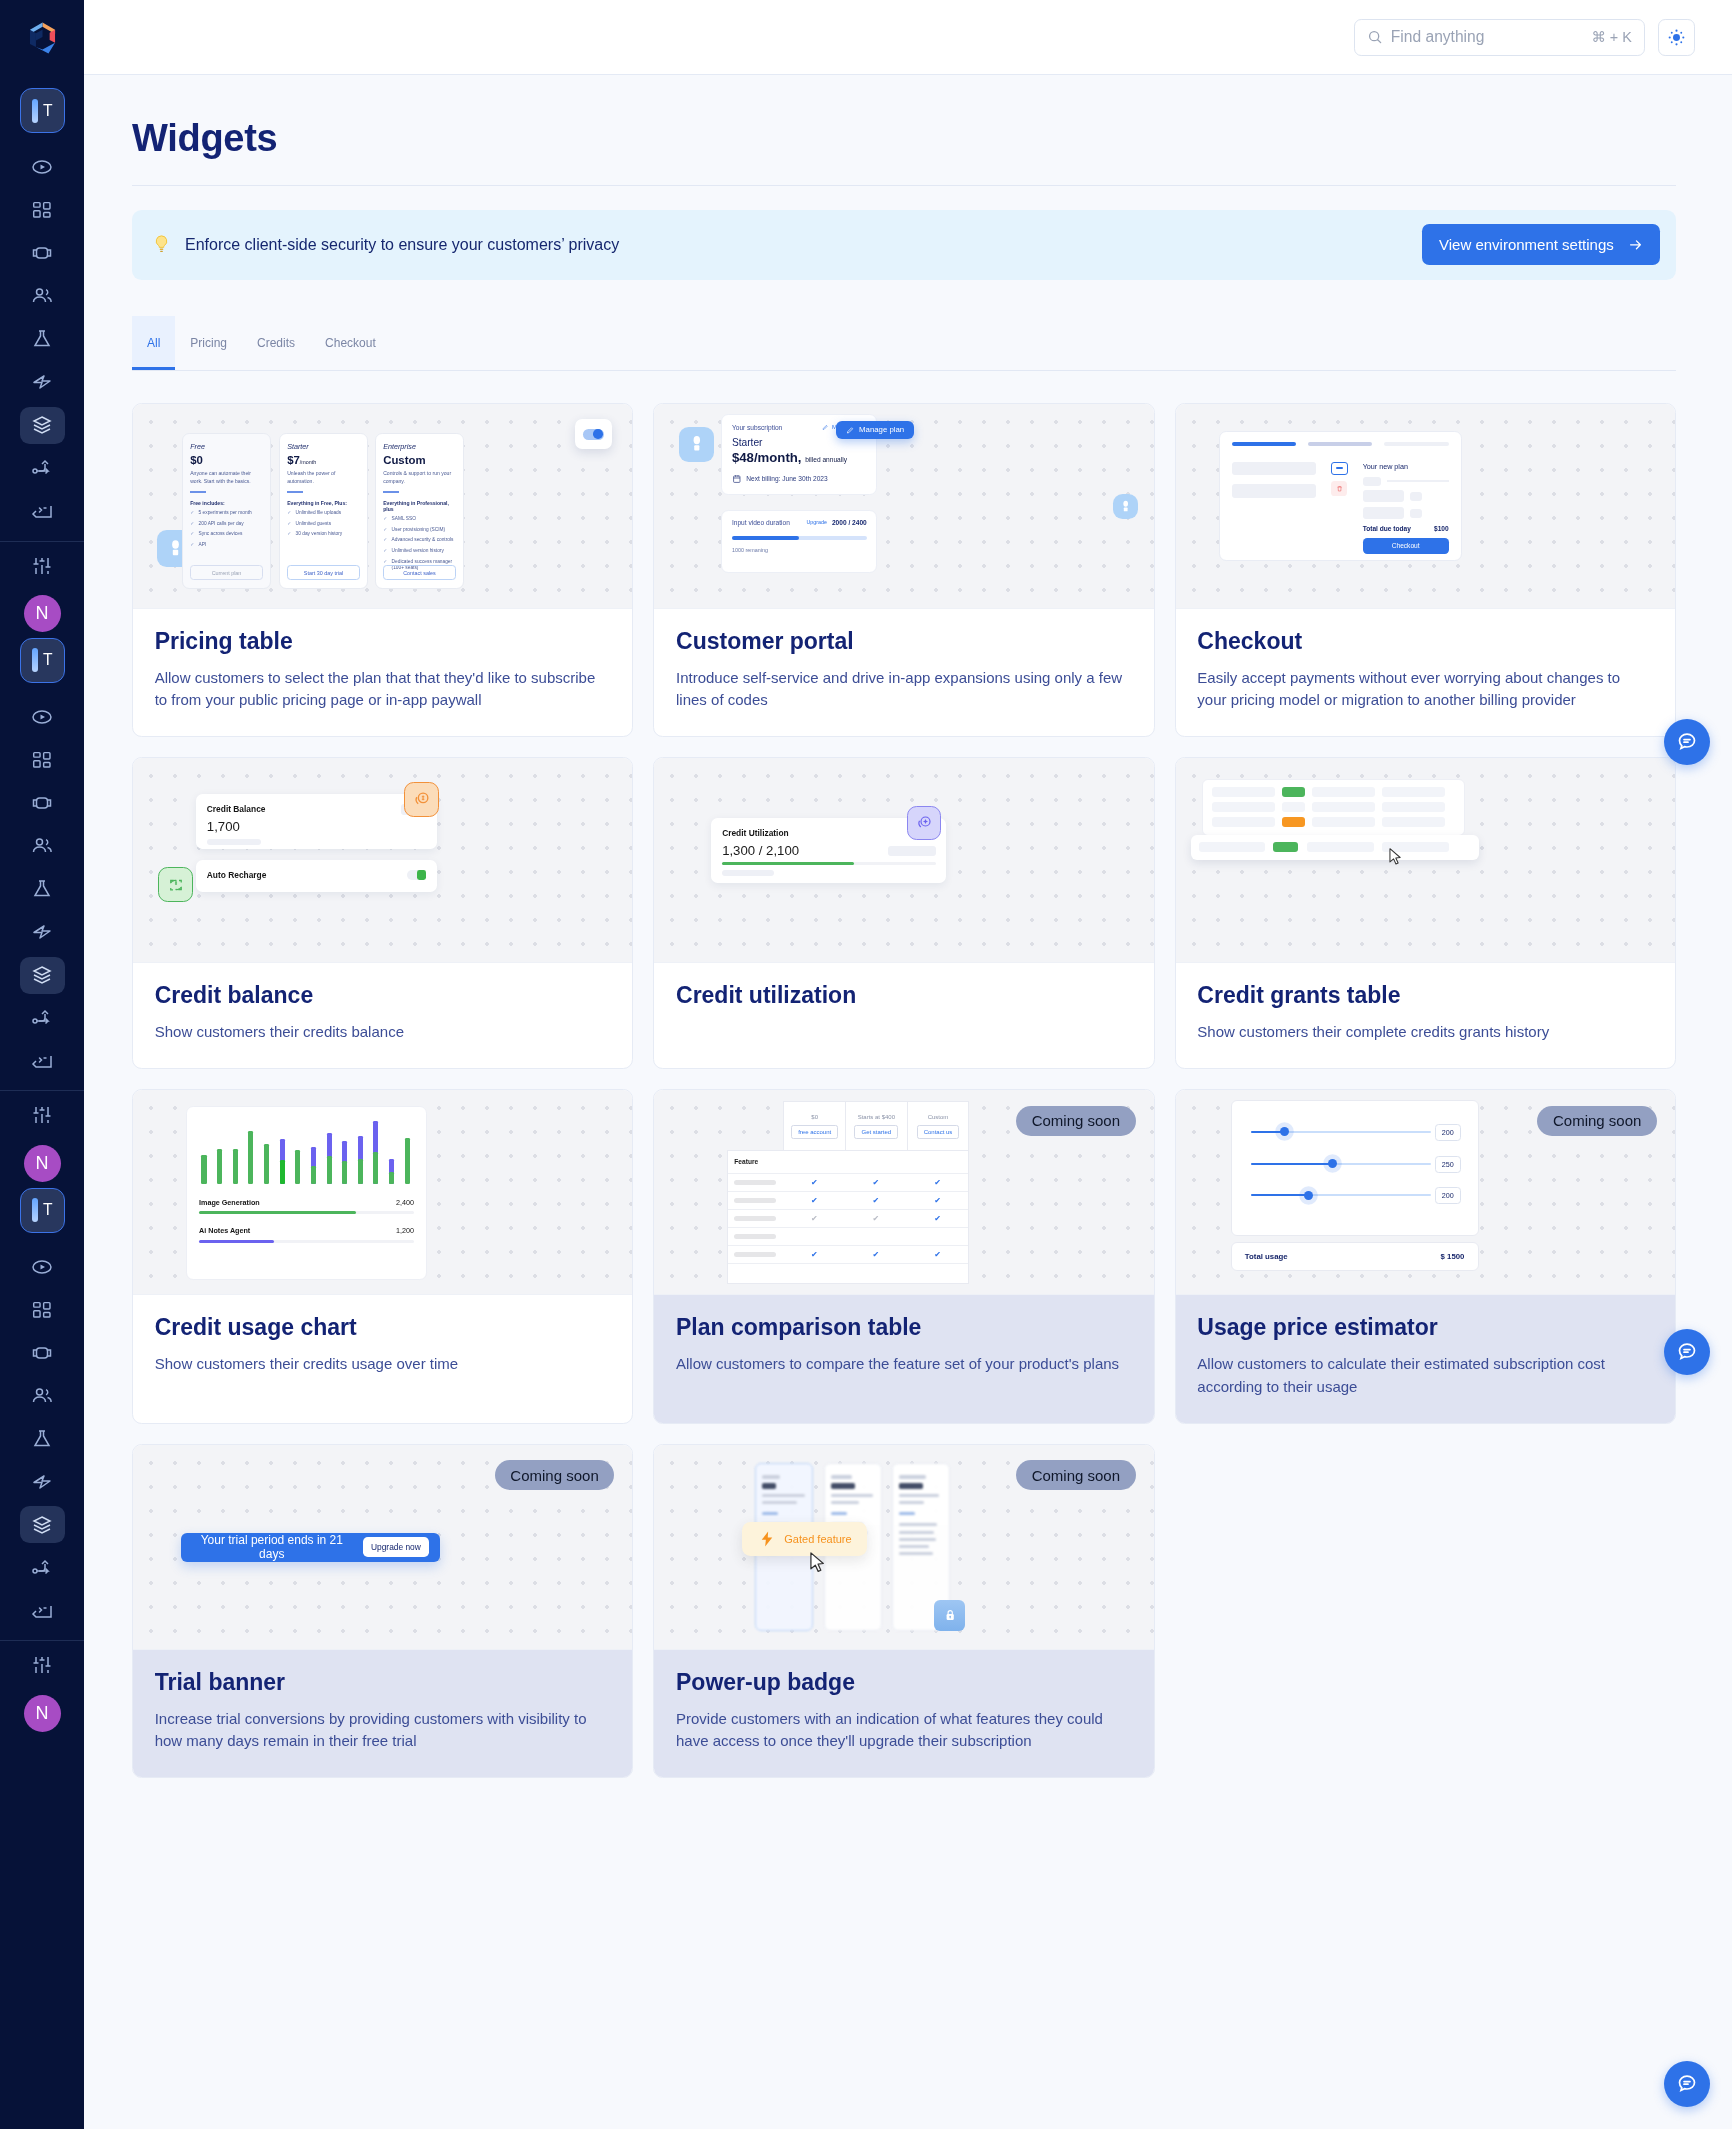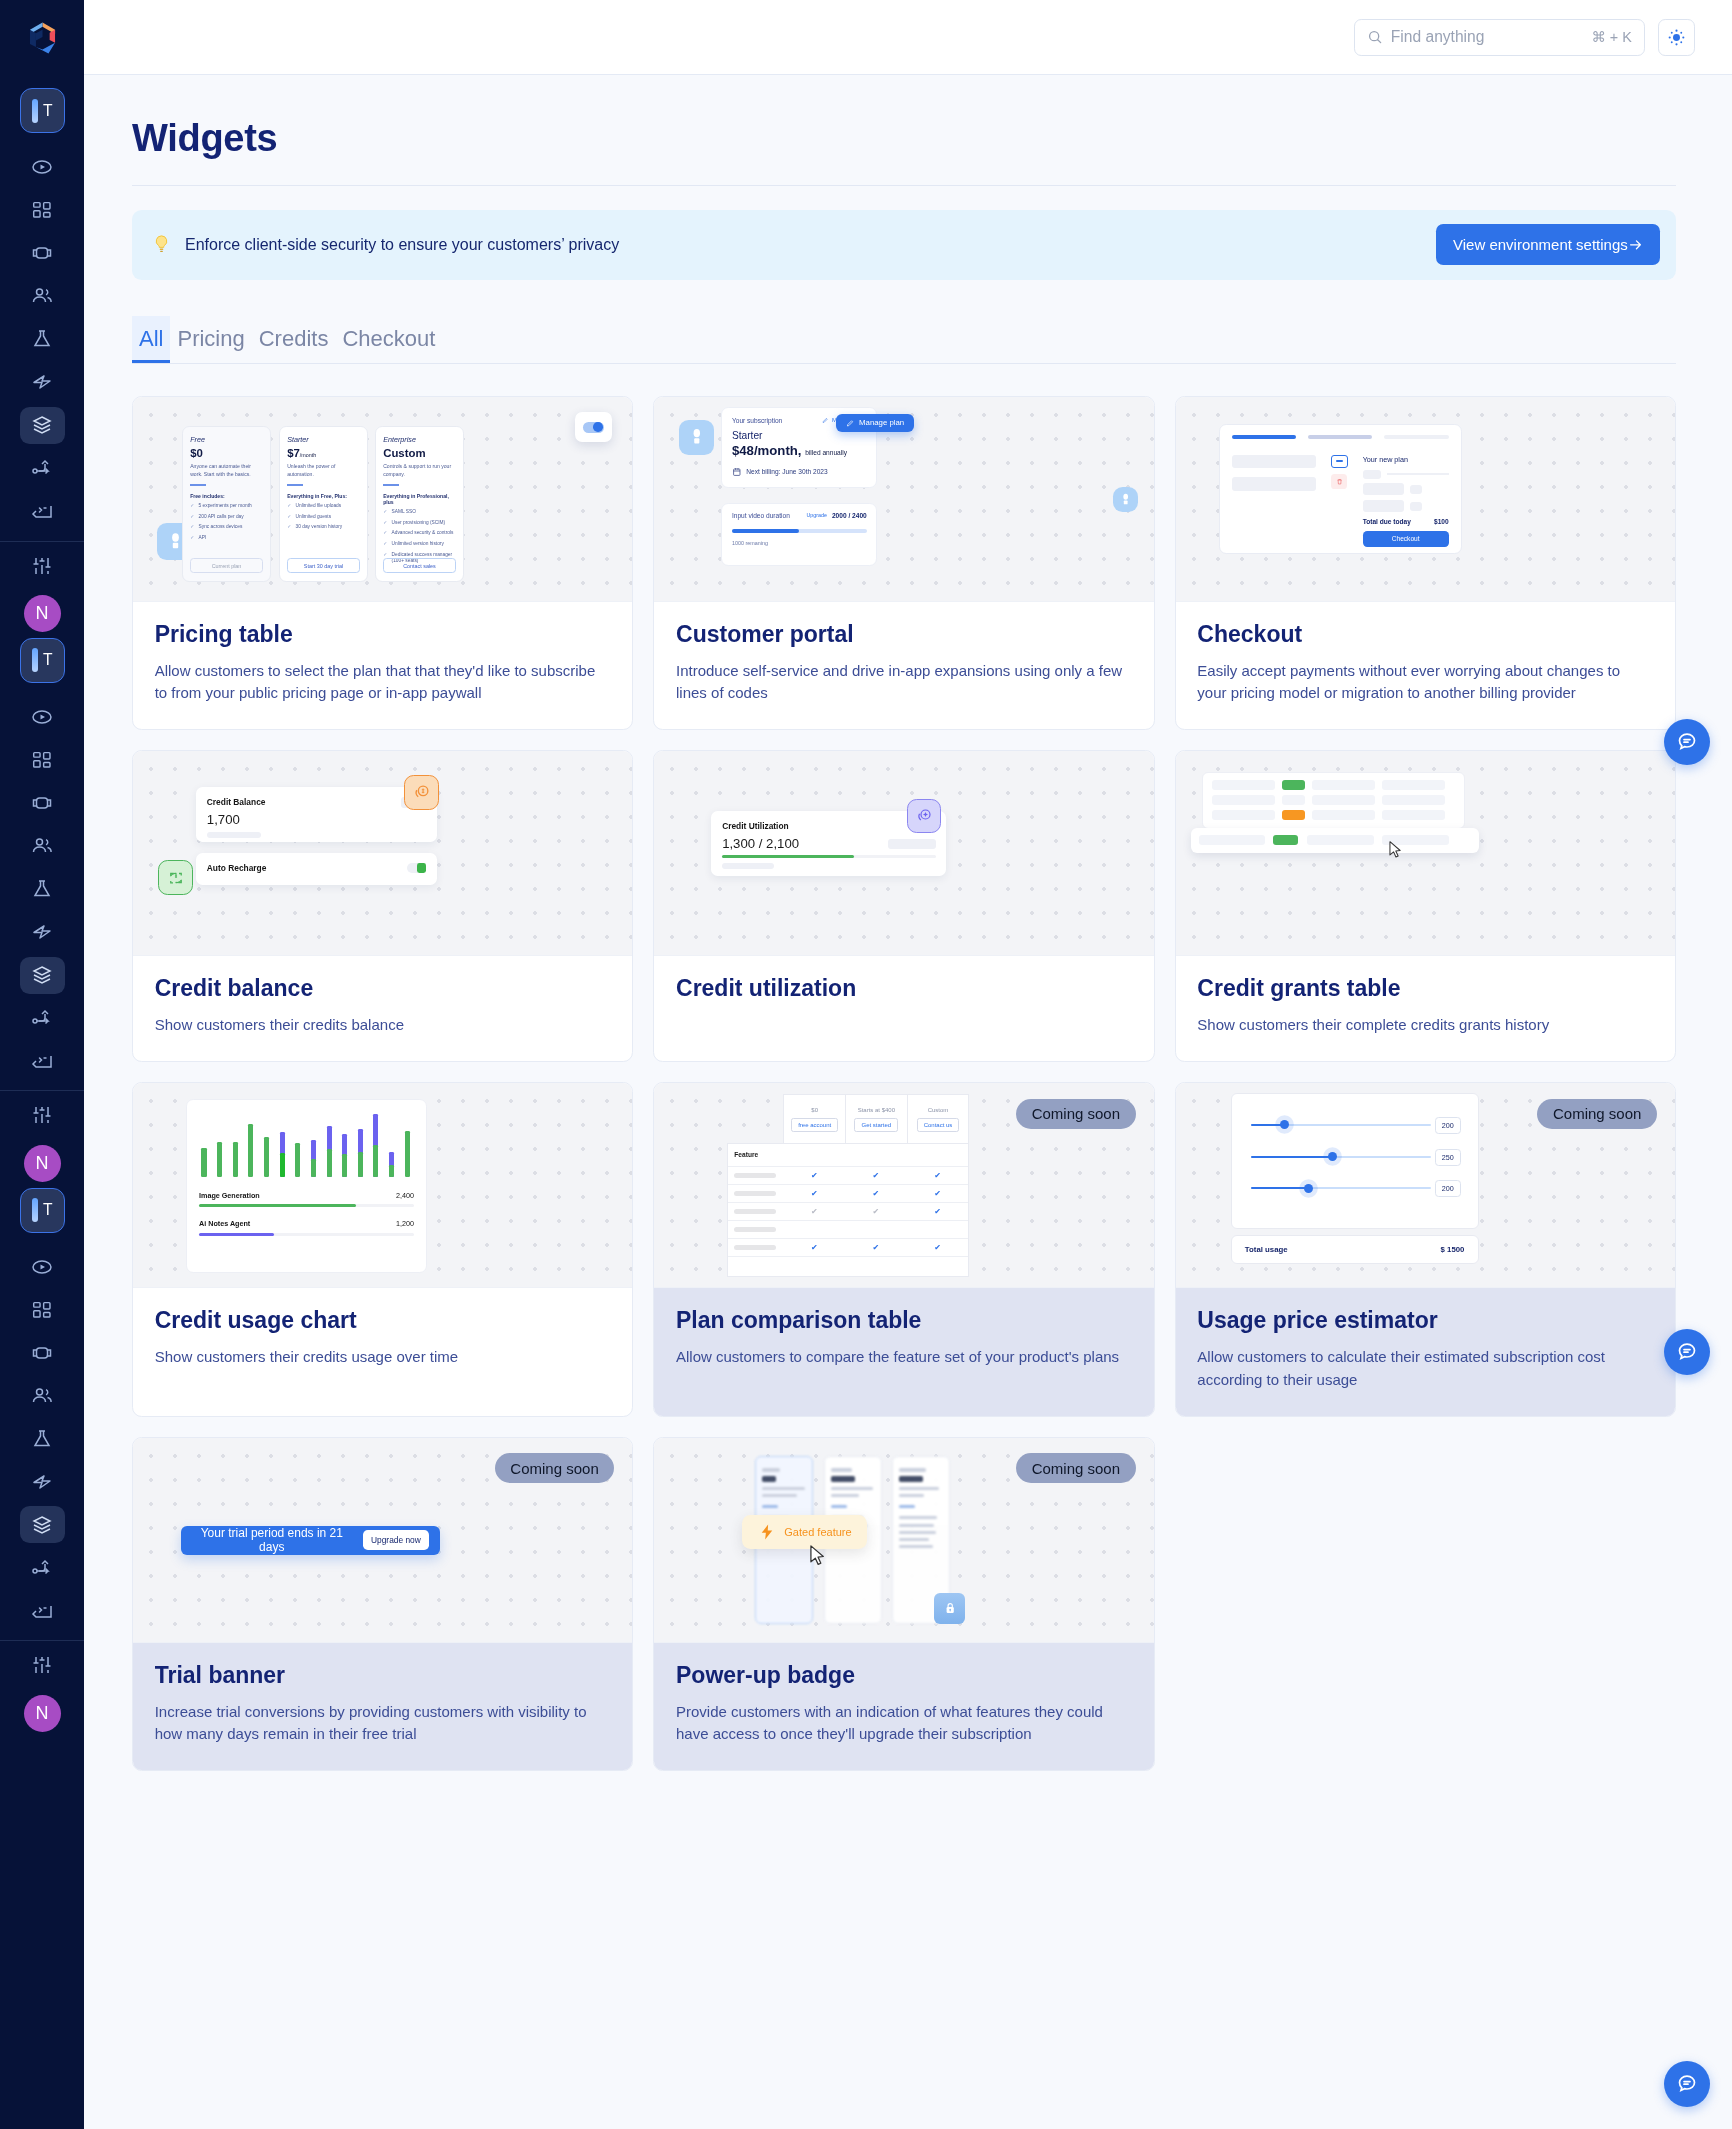--- a/index.html
+++ b/index.html
@@ -63,26 +63,26 @@
   .page-sub { margin-top: 13.2px; font-size: 16px; color: #3c4d96; font-weight: 400; }
   .hr { height: 0.6px; background: #e2e8f4; margin: 25px 0 0; }
   .notice {
     margin-top: 24px; background: #e4f3fd; border-radius: 9.6px; height: 70px;
     display: flex; align-items: center; padding: 0 15.6px 0 18px; gap: 12px;
   }
   .notice-text { flex: 1; font-size: 16px; color: #16276f; }
   .notice-btn {
     background: #2e72e8; color: #fff; border: none; border-radius: 7.2px;
     height: 41px; padding: 0 17px; font-size: 15px; font-family: inherit;
-    display: flex; align-items: center; gap: 0; cursor: pointer;
+    display: flex; align-items: center; gap: 14px; cursor: pointer;
   }
   .tabs { margin-top: 36px; display: flex; border-bottom: 0.6px solid #e2e8f4; }
   .tab {
-    padding: 0 7px; height: 47px; display: flex; align-items: center;
-    font-size: 22px; color: #7b86a5; cursor: pointer; position: relative;
+    padding: 0 15px; height: 54px; display: flex; align-items: center;
+    font-size: 12px; color: #7b86a5; cursor: pointer; position: relative;
   }
   .tab.active { color: #2e72e8; background: #e9f1fe; }
   .tab.active::after {
     content: ""; position: absolute; left: 0; right: 0; bottom: -0.6px; height: 3px; background: #2e72e8;
   }
   
   .grid {
     margin-top: 32px; display: grid; grid-template-columns: repeat(3, 1fr); gap: 20px;
   }
   .card {

